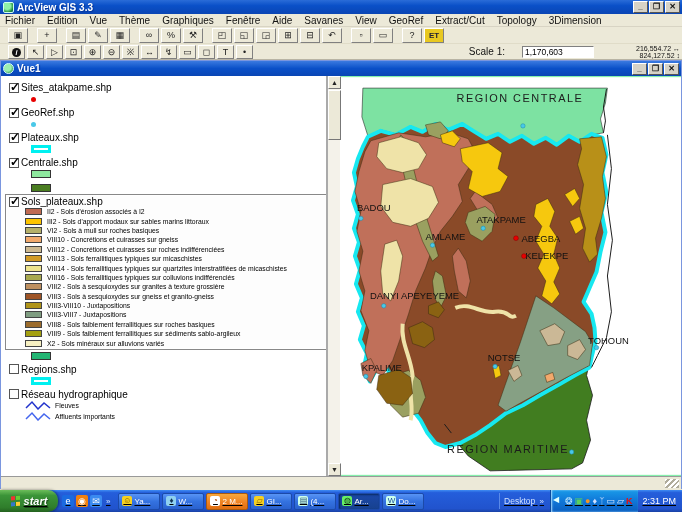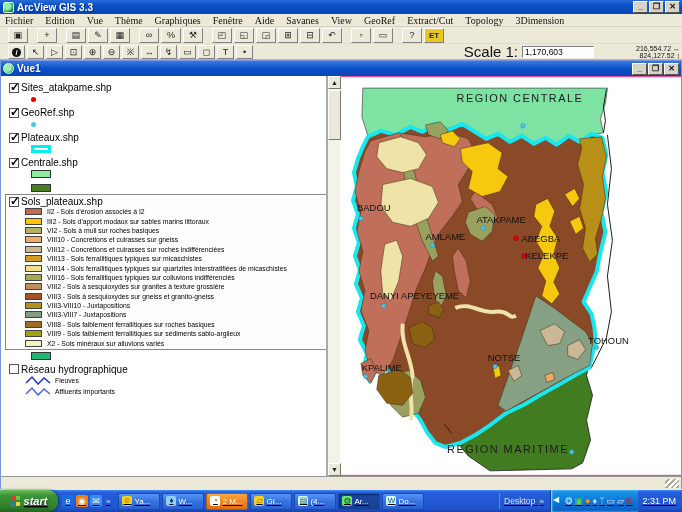--- a/index.html
+++ b/index.html
@@ -13,38 +13,38 @@
     display:flex; align-items:center; padding:0 2px; }
   .titlebar .ticon { width:11px; height:11px; margin:0 3px 0 1px; border-radius:2px;
     background:radial-gradient(circle at 35% 35%,#8ef0a8 0 40%,#1d8a3a 75%,#0a5a86 100%); border:1px solid #cfe; }
   .titlebar .ttext { color:#fff; font-size:10px; font-weight:bold; text-shadow:1px 1px 1px #00339a; flex:1; }
   .winbtn { width:15px; height:12px; background:#d6d2c6; border:1px solid #fff;
     border-right-color:#555; border-bottom-color:#555; font-size:8px; line-height:10px;
     text-align:center; color:#111; margin-left:1px; font-weight:bold; }
 
   
   .menubar { position:absolute; left:0; top:14px; width:682px; height:13px; background:#ece9d8;
-    display:flex; align-items:center; gap:0; border-bottom:1px solid #d8d4c4;font-family:Liberation Serif, serif; }
+    display:flex; align-items:center; gap:0; border-bottom:1px solid #d8d4c4; }
   .menu-item { font-size:10px; color:#111; padding:0 6px; height:13px; line-height:13px; }
   .menu-item:first-child { padding-left:5px; }
 
   
   .toolbar { position:absolute; left:0; width:682px; background:#ece9d8; display:flex; align-items:center; }
   #toolbar1 { top:27px; height:17px; border-bottom:1px solid #e0dcc8; }
   #toolbar2 { top:44px; height:16px; border-bottom:1px solid #b8b4a4; }
   .tbtn { width:20px; height:15px; margin:0 1px; background:#ece9d8;
     border:1px solid #fff; border-right-color:#808080; border-bottom-color:#808080;
     font-size:9px; line-height:13px; text-align:center; color:#222; flex:0 0 auto; }
   #toolbar2 .tbtn { width:17px; height:14px; font-size:9px; }
   .tbtn.et { background:#e8c820; font-weight:bold; font-size:8px; color:#223; }
   .tbtn .circ { display:inline-block; width:9px; height:9px; border-radius:50%; background:#111;
     color:#fff; font-size:7px; line-height:9px; font-style:italic; font-weight:bold; }
   .tgap { width:7px; flex:0 0 auto; }
   .scalewrap { margin-left:auto; display:flex; align-items:center; }
-  .scalelabel { font-size:15px; color:#111; margin-right:4px; }
+  .scalelabel { font-size:10px; color:#111; margin-right:17px; }
   .scaleinput { width:72px; height:12px; font-size:8.5px; font-family:"Liberation Sans",sans-serif;
     border:1px solid #808080; border-bottom-color:#fff; border-right-color:#fff; background:#fff; padding:0 2px; }
   .coords { width:78px; margin:0 2px 0 8px; font-size:7px; line-height:7px; text-align:right; color:#111; }
 
   
   .vuewin { position:absolute; left:0; top:60px; width:682px; height:429px;
     border:1px solid #7a96df; background:#ece9d8; }
   .vuebar { position:absolute; left:0; top:0; width:680px; height:15px;
     background:linear-gradient(180deg,#3a7ae0 0%,#0a50c8 50%,#0a45b4 100%);
     display:flex; align-items:center; padding:0 2px; }
@@ -74,21 +74,21 @@
   
   .vscroll { position:absolute; left:326px; top:0; width:13px; height:400px; background:#f4f2ea;
     border-left:1px solid #aaa; }
   .varrow { position:absolute; left:0; width:13px; height:13px; background:#ece9d8;
     border:1px solid #fff; border-right-color:#777; border-bottom-color:#777;
     font-size:7px; text-align:center; line-height:11px; color:#222; }
   .vthumb { position:absolute; left:0; top:14px; width:13px; height:50px; background:#ece9d8;
     border:1px solid #fff; border-right-color:#777; border-bottom-color:#777; }
 
   
-  .maparea { position:absolute; left:340px; top:0; width:340px; height:400px; background:#ec4899; overflow:hidden; }
+  .maparea { position:absolute; left:340px; top:0; width:340px; height:400px; background:#86efac; overflow:hidden; }
 
   
   .hscroll { position:absolute; left:0; top:415px; width:680px; height:13px; background:#ece9d8;
     border-top:1px solid #999; }
   .grip { position:absolute; right:2px; top:2px; width:14px; height:9px;
     background:repeating-linear-gradient(135deg,#fff 0 2px,#b0ac9c 2px 4px); }
 
   
   .taskbar { position:absolute; left:0; top:490px; width:682px; height:22px;
     background:linear-gradient(180deg,#3f8cf3 0%,#245edb 12%,#2153cd 85%,#1941a5 100%);
@@ -325,20 +325,29 @@
             </div>
           </div>
           <div class="layer">
             <div class="symrow">
               <span class="sw-fill" style="background: rgb(34, 181, 115);"></span>
             </div>
           </div>
           <div class="layer">
             <div class="lhead">
               <span class="cbx"></span>
+              <span class="lname">Regions.shp</span>
+            </div>
+            <div class="symrow">
+              <span class="sw-outline" style="border-color: rgb(0, 240, 240);"></span>
+            </div>
+          </div>
+          <div class="layer">
+            <div class="lhead">
+              <span class="cbx"></span>
               <span class="lname">Réseau hydrographique</span>
             </div>
             <div class="classrow" style="height: 11px;">
               <svg class="linesym" viewBox="0 0 26 10">
                 <polyline points="1,8 7,2 13,9 19,3 25,8" fill="none" stroke="#2233cc" stroke-width="1.5"></polyline>
               </svg>
               <span class="clabel">Fleuves</span>
             </div>
             <div class="classrow" style="height: 11px;">
               <svg class="linesym" viewBox="0 0 26 10">

